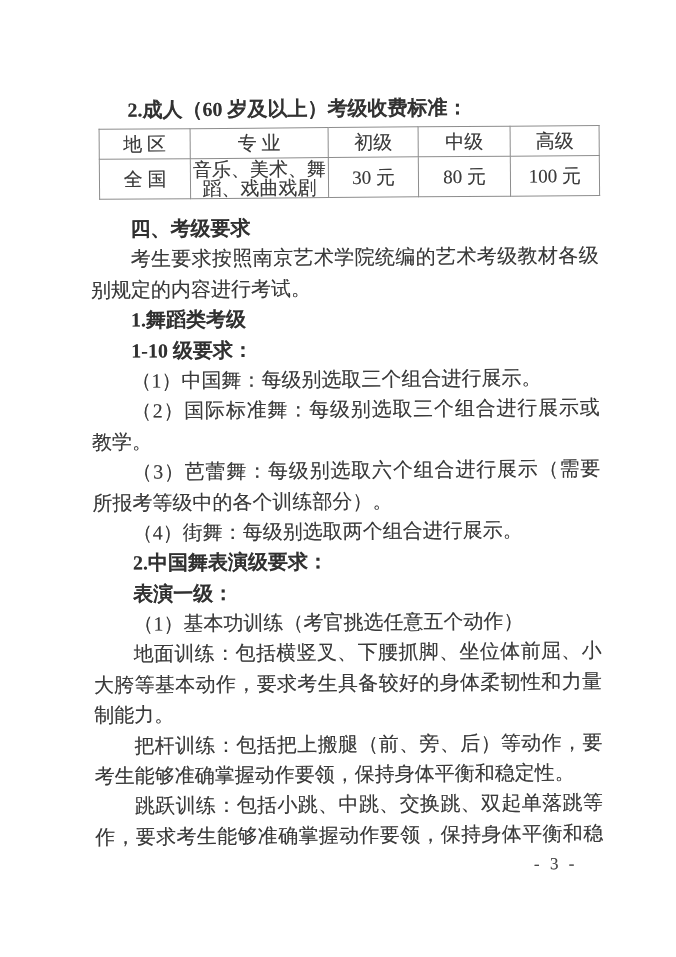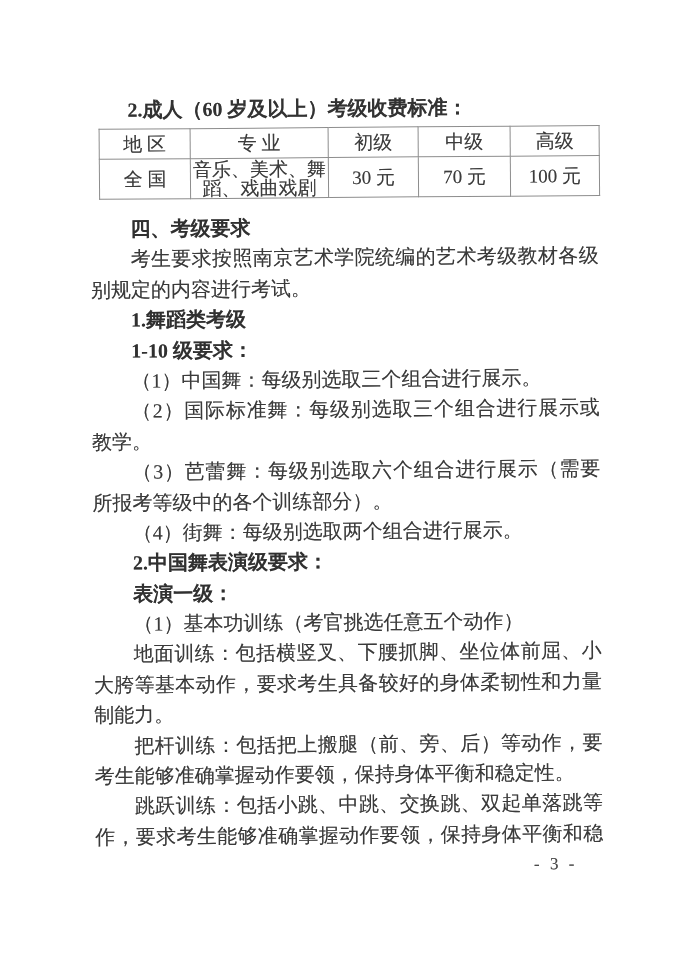--- a/index.html
+++ b/index.html
@@ -70,21 +70,21 @@
           <th>初级</th>
           <th>中级</th>
           <th>高级</th>
         </tr>
       </thead>
       <tbody>
         <tr>
           <td>全 国</td>
           <td class="major-cell">音乐、美术、舞蹈、戏曲戏剧</td>
           <td>30 元</td>
-          <td>70 元</td>
+          <td>80 元</td>
           <td>100 元</td>
         </tr>
       </tbody>
     </table>
 
     <div class="textblock">
       <div class="ln h i">四、考级要求</div>
       <div class="ln i j">考生要求按照南京艺术学院统编的艺术考级教材各级</div>
       <div class="ln">别规定的内容进行考试。</div>
       <div class="ln h i">1.舞蹈类考级</div>

